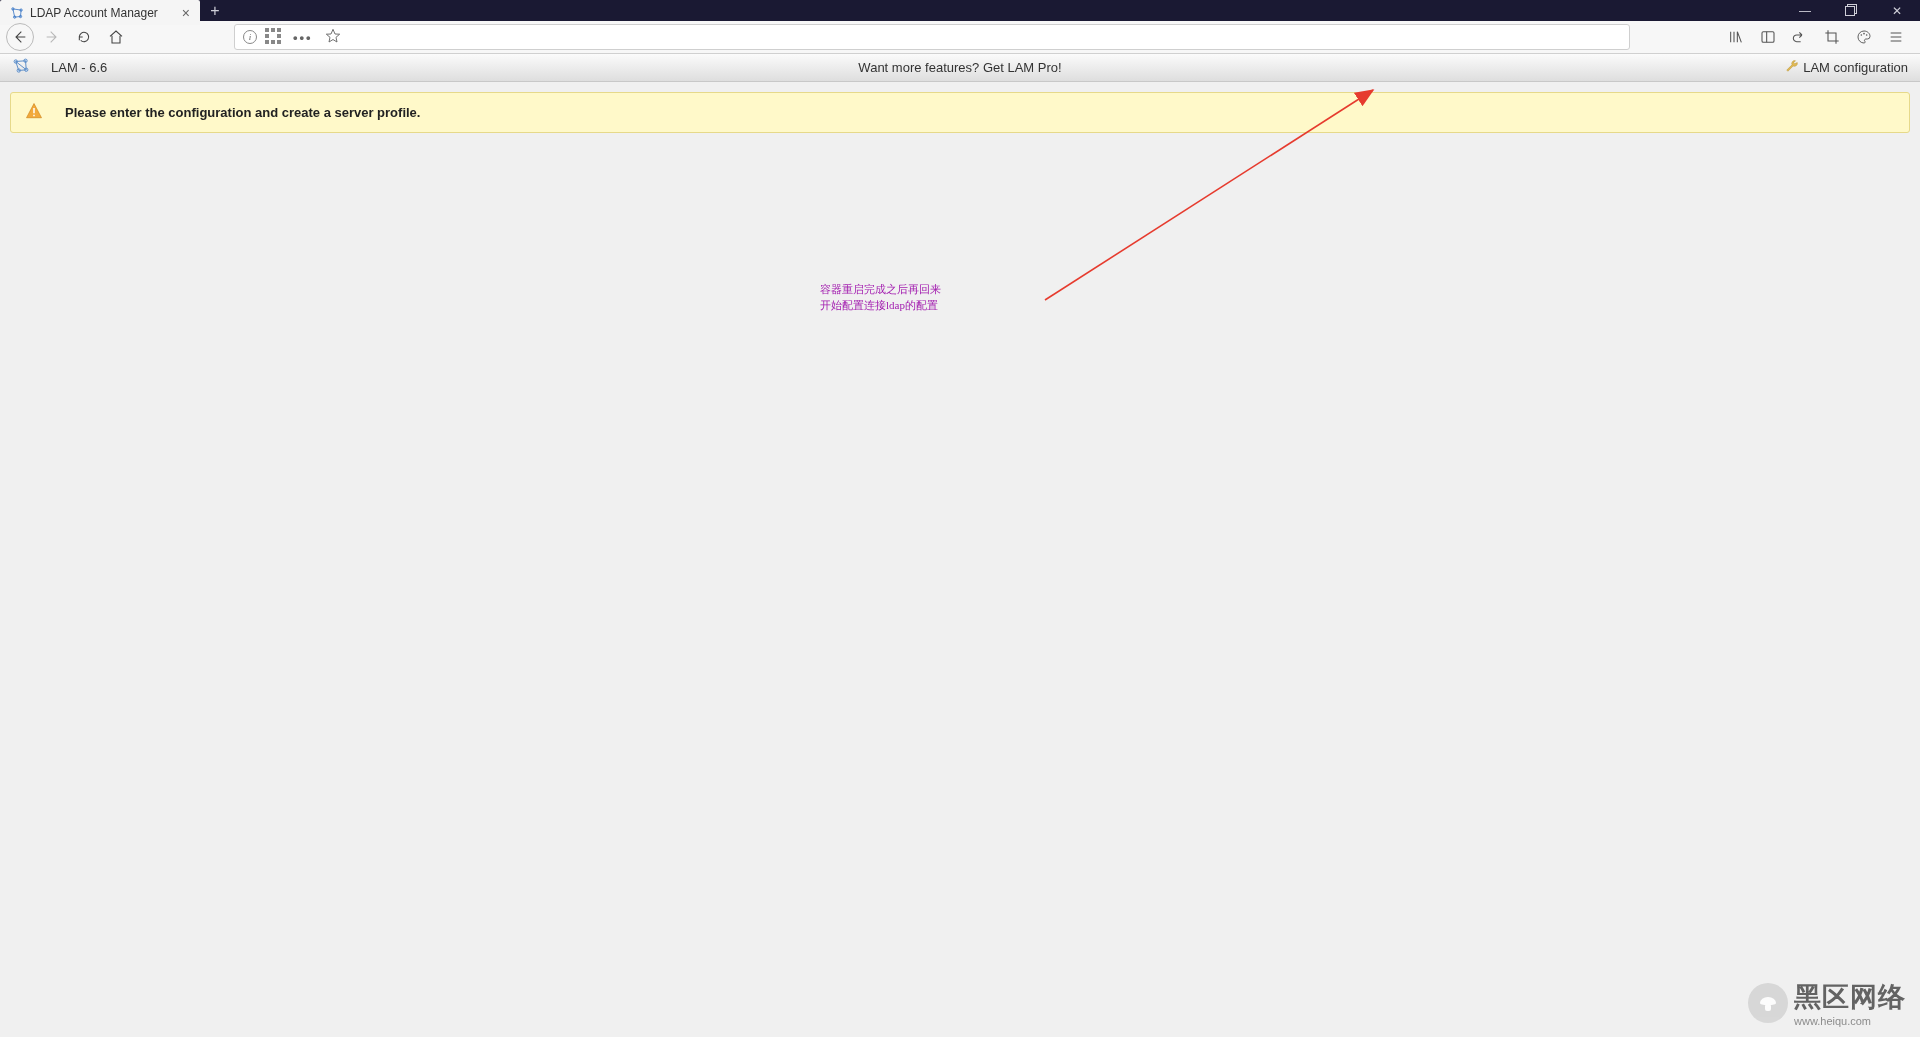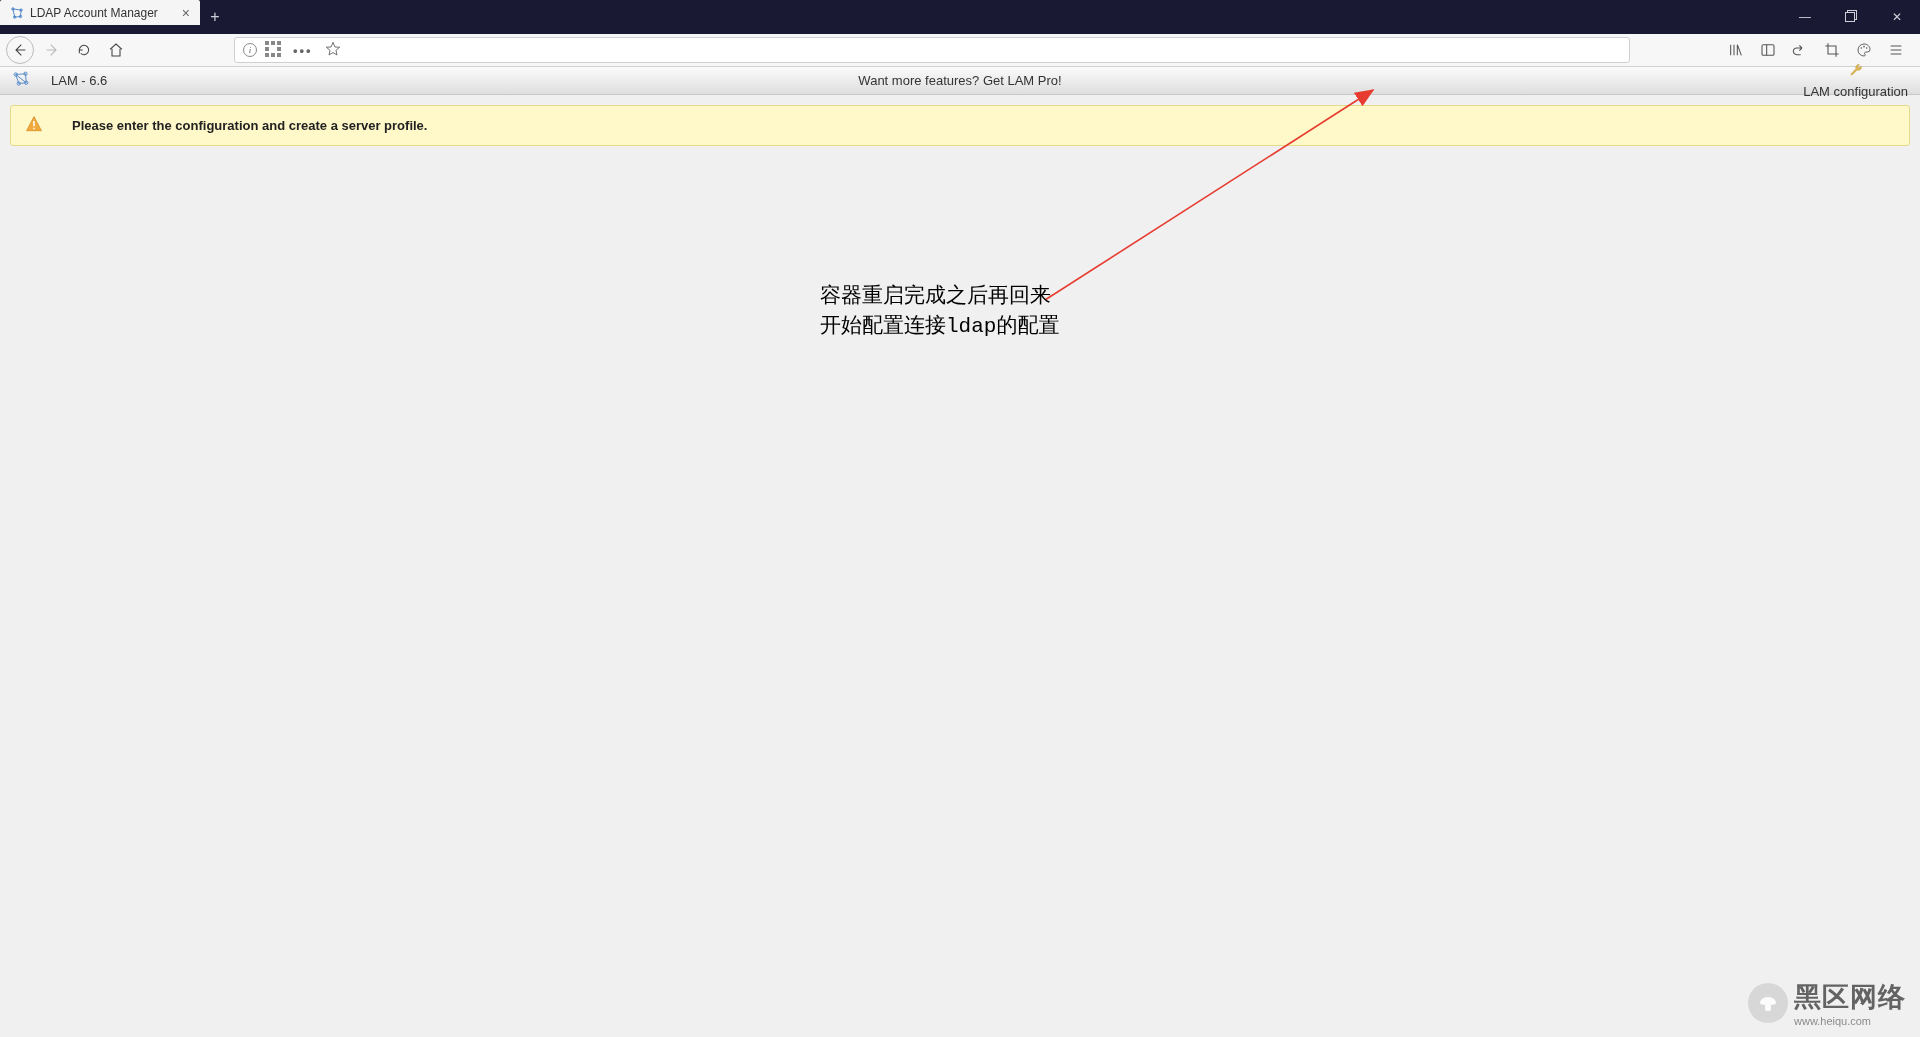--- a/index.html
+++ b/index.html
@@ -8,21 +8,21 @@
   font-size: 13px;
   background: #f0f0f0;
   width: 1920px;
   height: 1037px;
   overflow: hidden;
   position: relative;
 }
 
 
 .title-bar {
-  height: 34px;
+  height: 21px;
   background: #1a1933;
   display: flex;
   align-items: stretch;
   color: #cfcfd8;
 }
 .tab-strip { display: flex; align-items: stretch; }
 .tab {
   background: #f5f5f5;
   color: #222;
   display: flex;
@@ -108,47 +108,46 @@
   color: #333;
   position: relative;
 }
 .lam-header .version { display: flex; align-items: center; gap: 21px; }
 .lam-header .center-text {
   position: absolute; left: 50%; transform: translateX(-50%);
 }
 .lam-header .config-link {
   margin-left: auto; display: flex; align-items: center; gap: 4px;
   color: #333;
-  flex-direction: column;
 }
 .lam-logo svg { width: 18px; height: 18px; }
 
 .msg-container { padding: 10px; }
 .msg-box {
   background: #fff9c9;
   border: 1px solid #e6d98a;
   border-radius: 3px;
   padding: 9px 14px;
   display: flex;
   align-items: center;
-  gap: 29px;
+  gap: 22px;
 }
 .msg-box .warn-icon svg { width: 18px; height: 18px; }
 .msg-box .msg-text { font-weight: bold; color: #222; font-size: 13px; }
 
 
 .annotation {
   position: absolute;
   pointer-events: none;
 }
 .annotation-text {
   position: absolute;
-  color: #000000;
-  font-size: 21px;
-  font-family: Liberation Mono, monospace;
+  color: #a21caf;
+  font-size: 11px;
+  font-family: Liberation Serif, serif;
   line-height: 1.45;
   white-space: nowrap;
 }
 .annotation-line {
   position: absolute;
 }
 
 
 .watermark {
   position: absolute;

